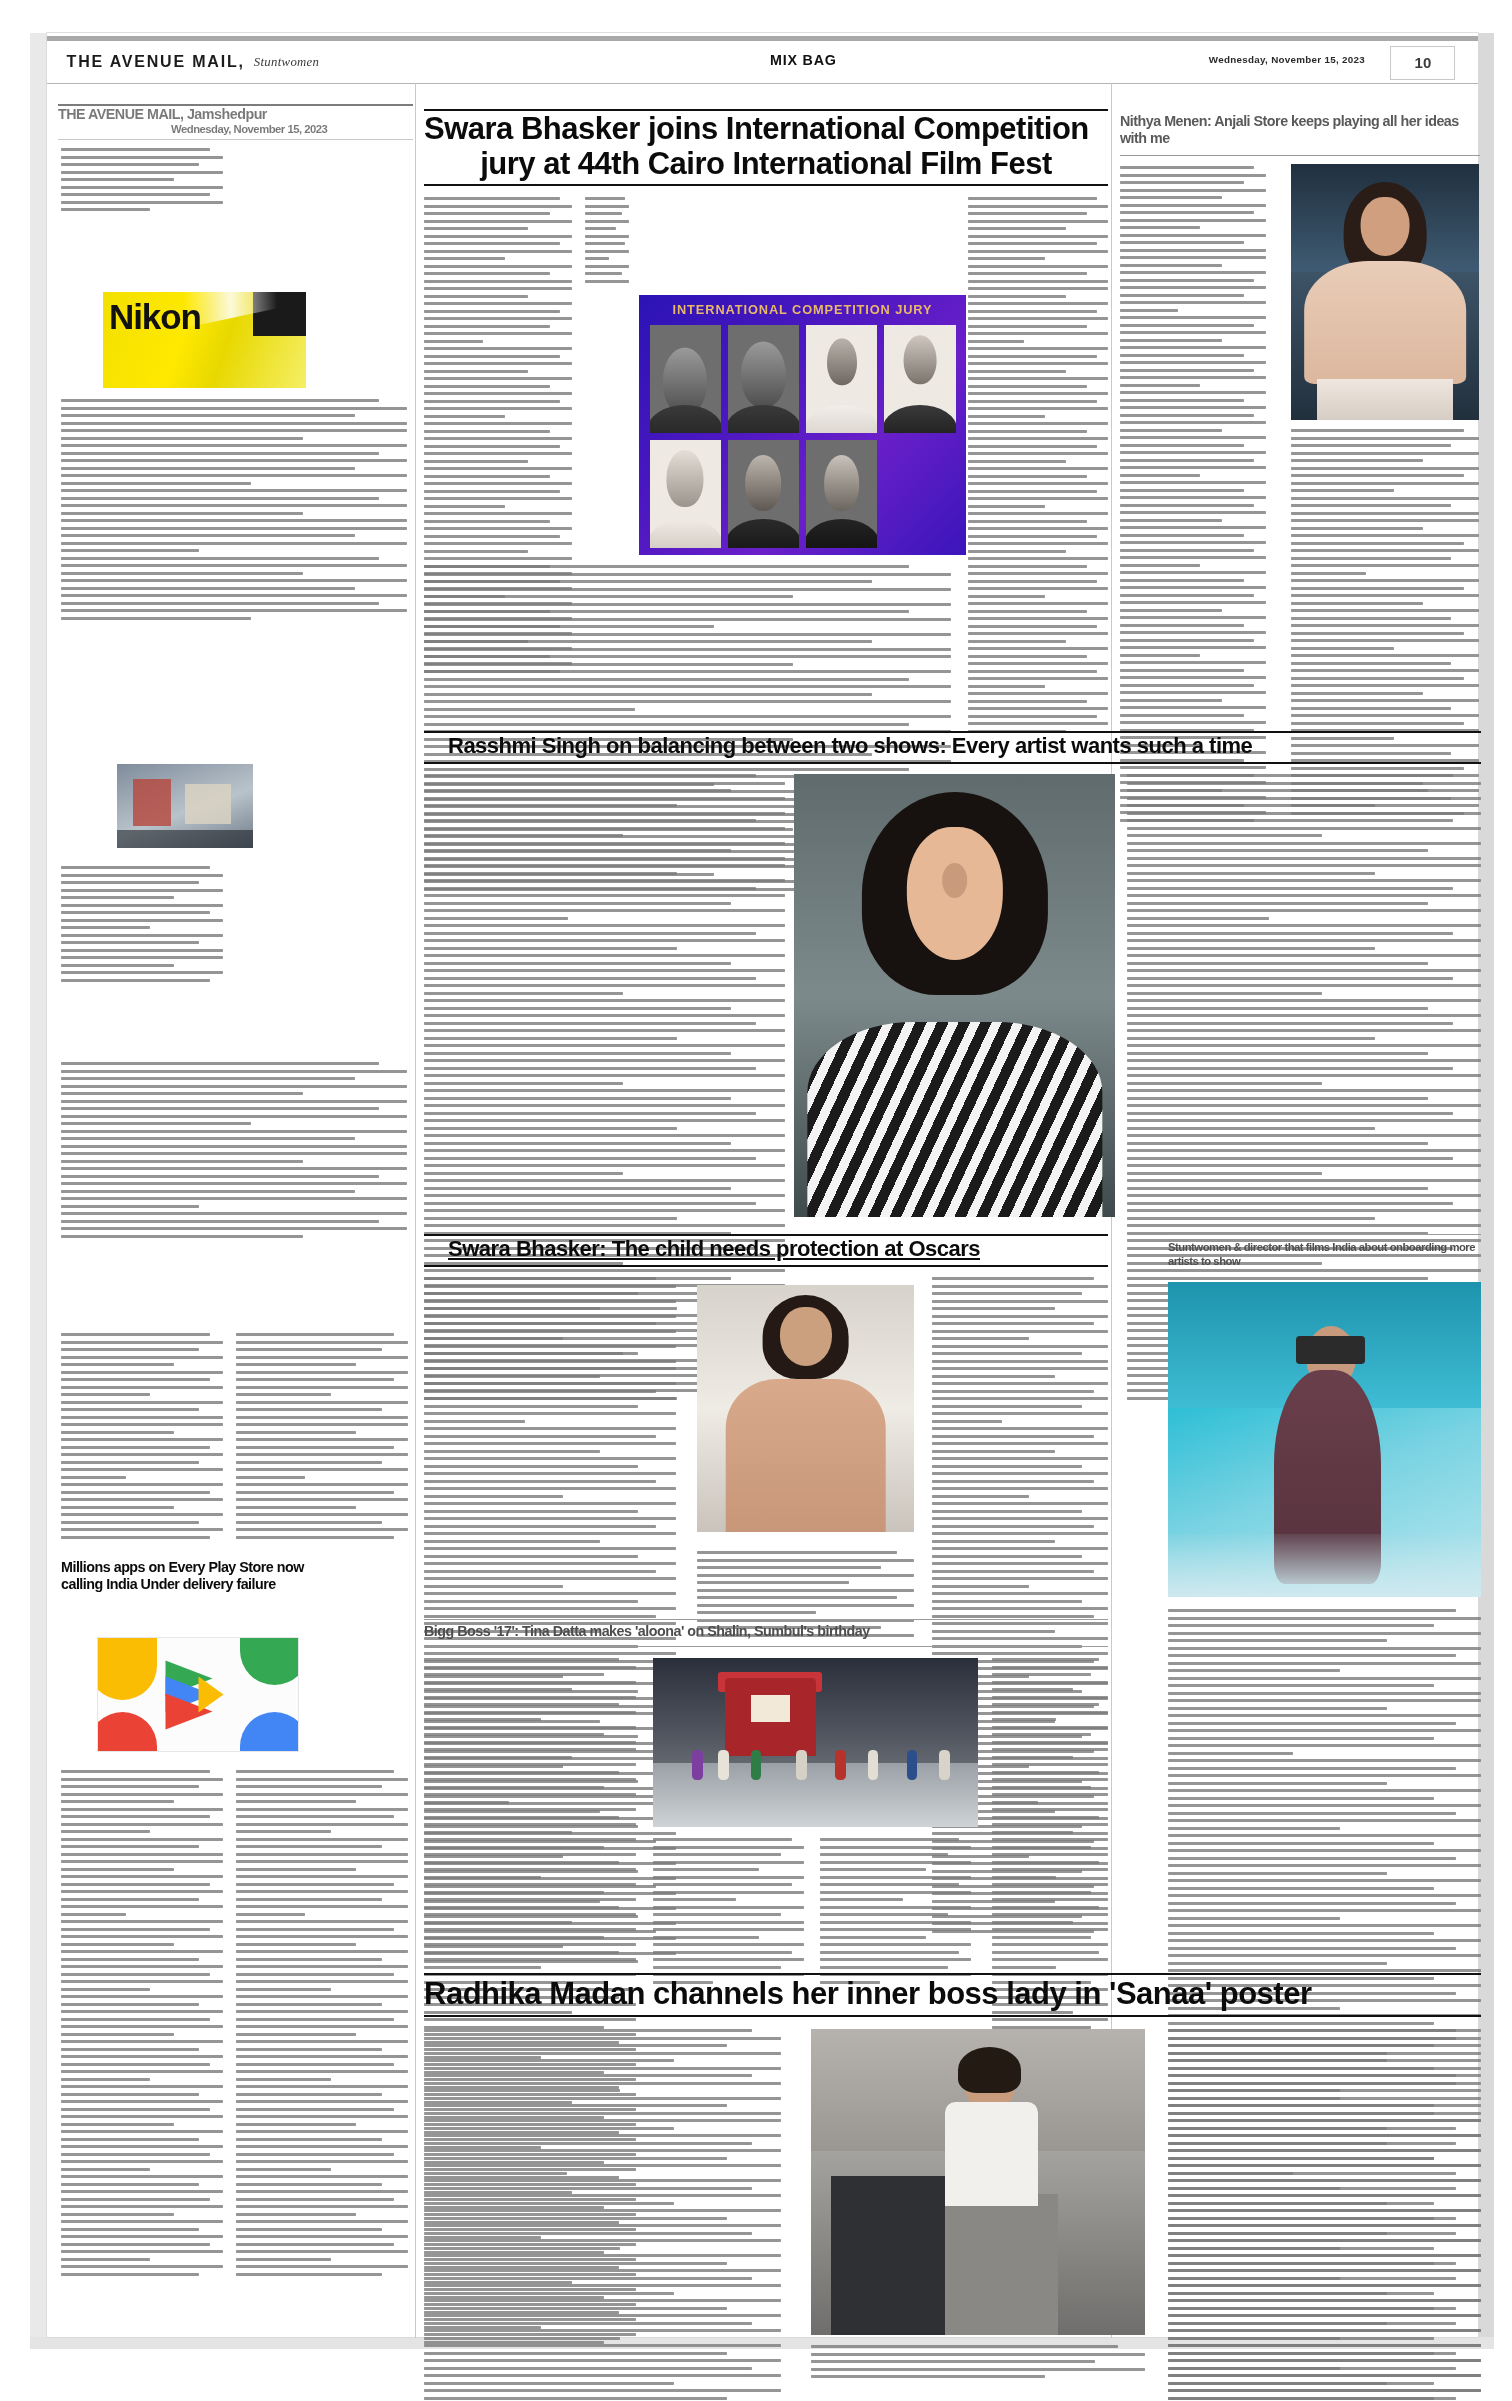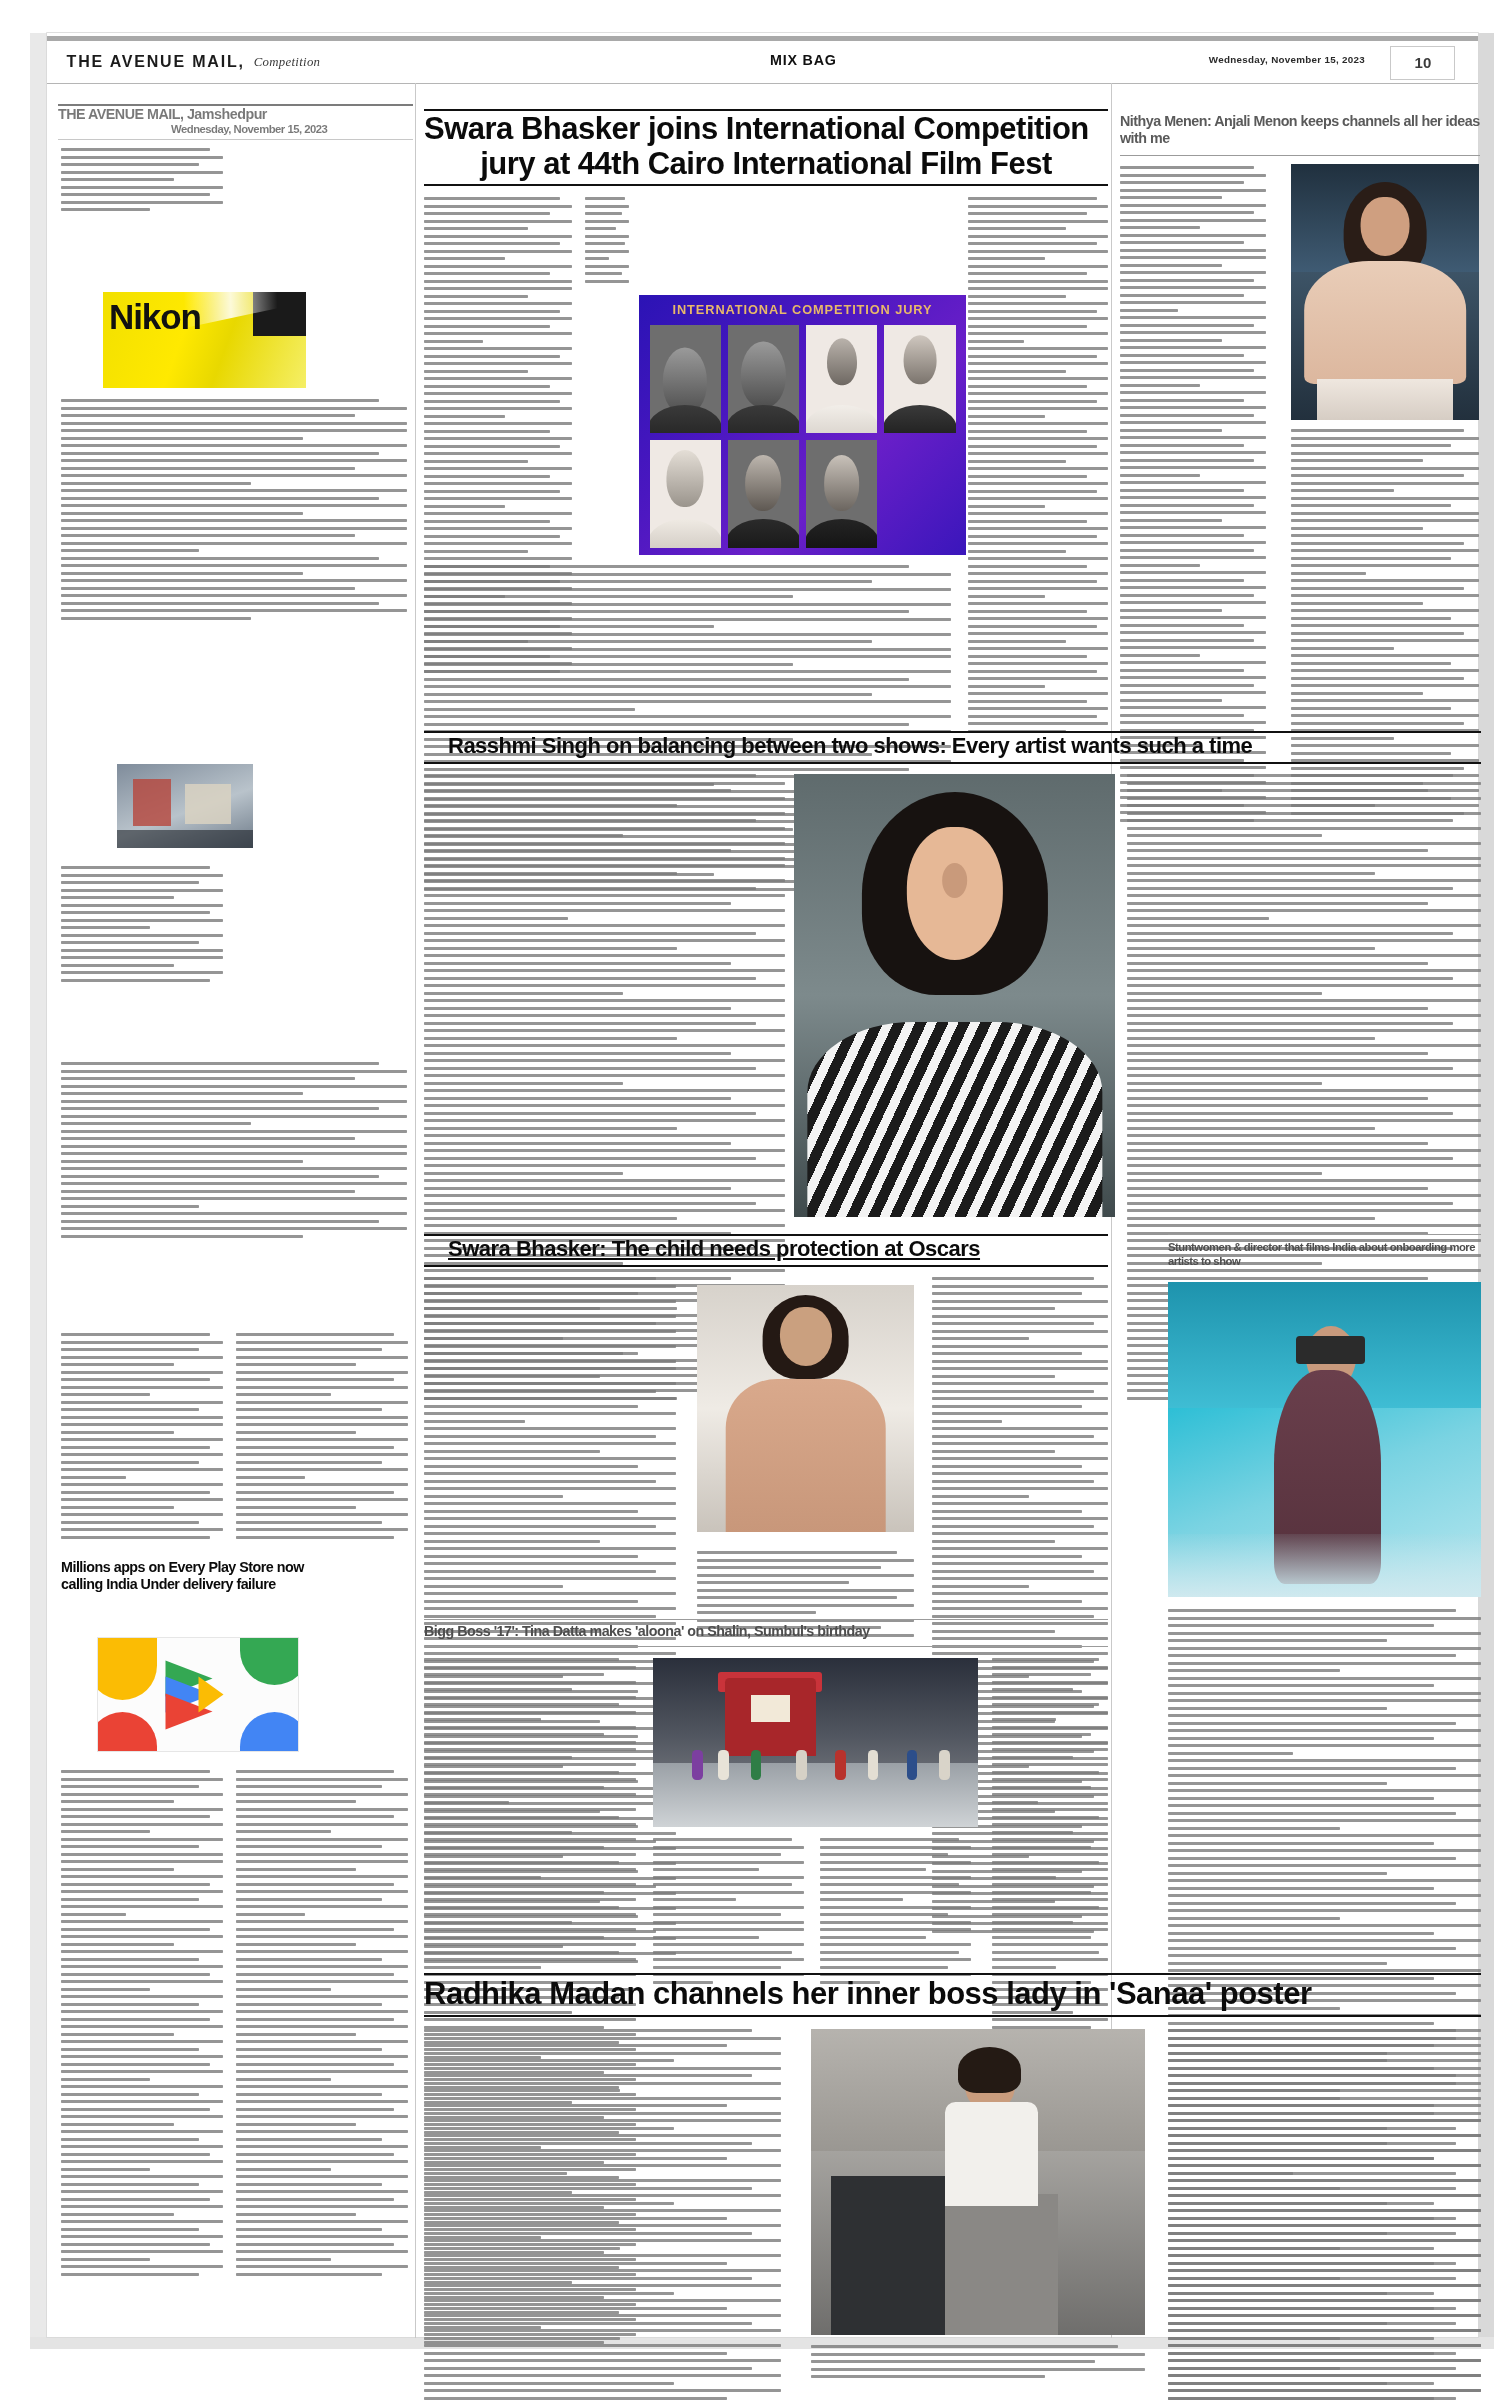--- a/index.html
+++ b/index.html
@@ -174,21 +174,21 @@
 <div class="page">
 
   <div class="page-shadow-l"></div>
   <div class="page-shadow-r"></div>
   <div class="page-shadow-b"></div>
 
   <div class="sheet"></div>
 
   <div class="masthead">
     <span class="mh-title">THE AVENUE MAIL,</span>
-    <span class="mh-city">Competition</span>
+    <span class="mh-city">Stuntwomen</span>
     <span class="mh-center">MIX BAG</span>
     <span class="mh-date">Wednesday, November 15, 2023</span>
     <span class="mh-pageno">10</span>
   </div>
 
   <div class="body">
 
     <div class="colrule" style="left:357px;"></div>
     <div class="colrule" style="left:1053px;"></div>
 
@@ -756,21 +756,21 @@
       <div class="ln"></div>
         <div class="ln s55"></div>
         <div class="ln"></div>
         <div class="ln s85"></div>
       <div class="ln"></div>
         <div class="ln s92"></div>
         <div class="ln"></div>
         <div class="ln s70"></div>
     </div>
 
-    <div class="hl sml" style="position:absolute;left:1062px;top:30px;width:360px;line-height:1.2;color:#5a5a5a;">Nithya Menen: Anjali Menon keeps channels all her ideas with me</div>
+    <div class="hl sml" style="position:absolute;left:1062px;top:30px;width:360px;line-height:1.2;color:#5a5a5a;">Nithya Menen: Anjali Store keeps playing all her ideas with me</div>
     <div class="rule-tn" style="left:1062px;top:72px;width:360px;"></div>
 
     <div class="tx dense" style="left:1062px;top:83px;width:146px;">
       <div class="ln s92"></div>
         <div class="ln"></div>
         <div class="ln s85"></div>
         <div class="ln"></div>
       <div class="ln s70"></div>
         <div class="ln"></div>
         <div class="ln s92"></div>

